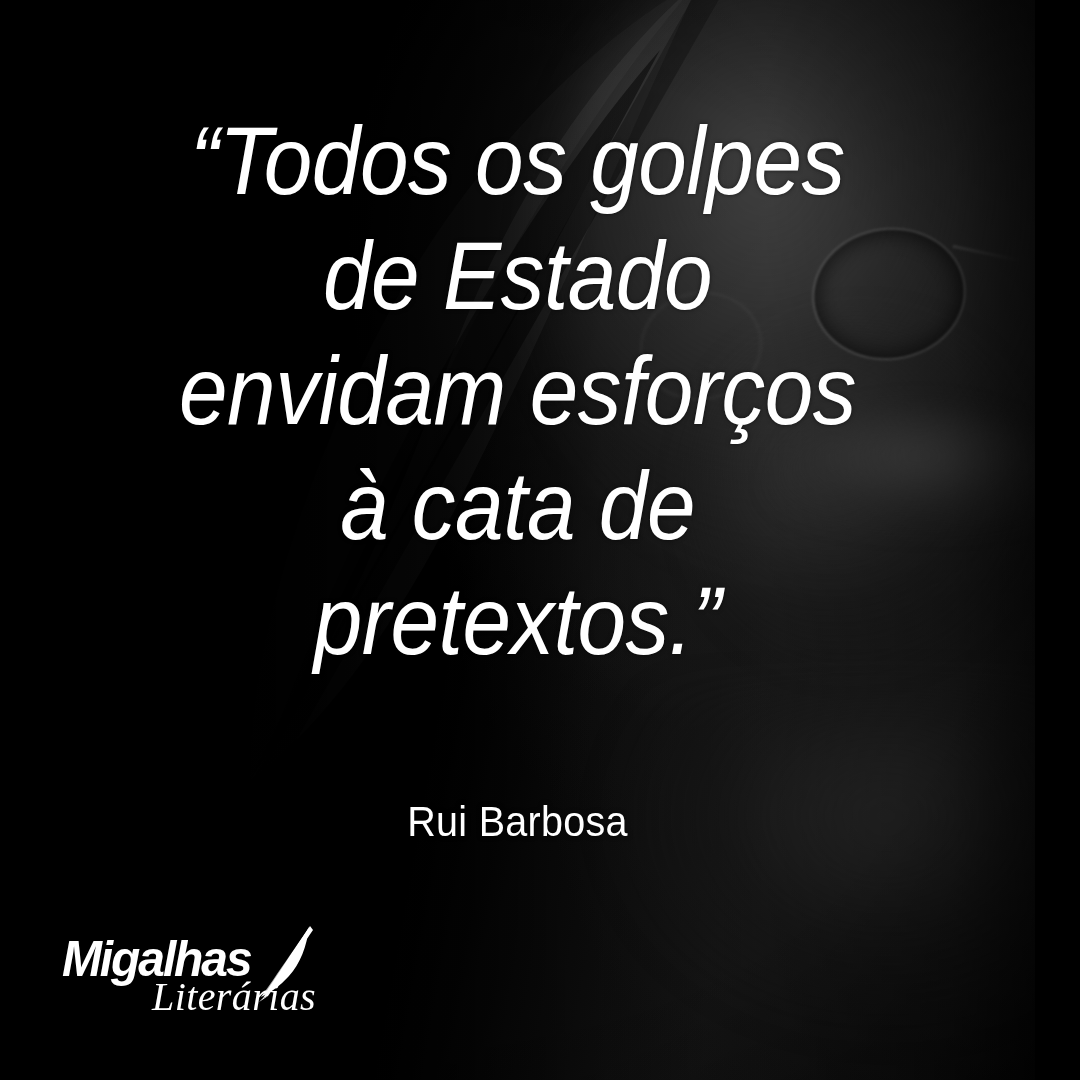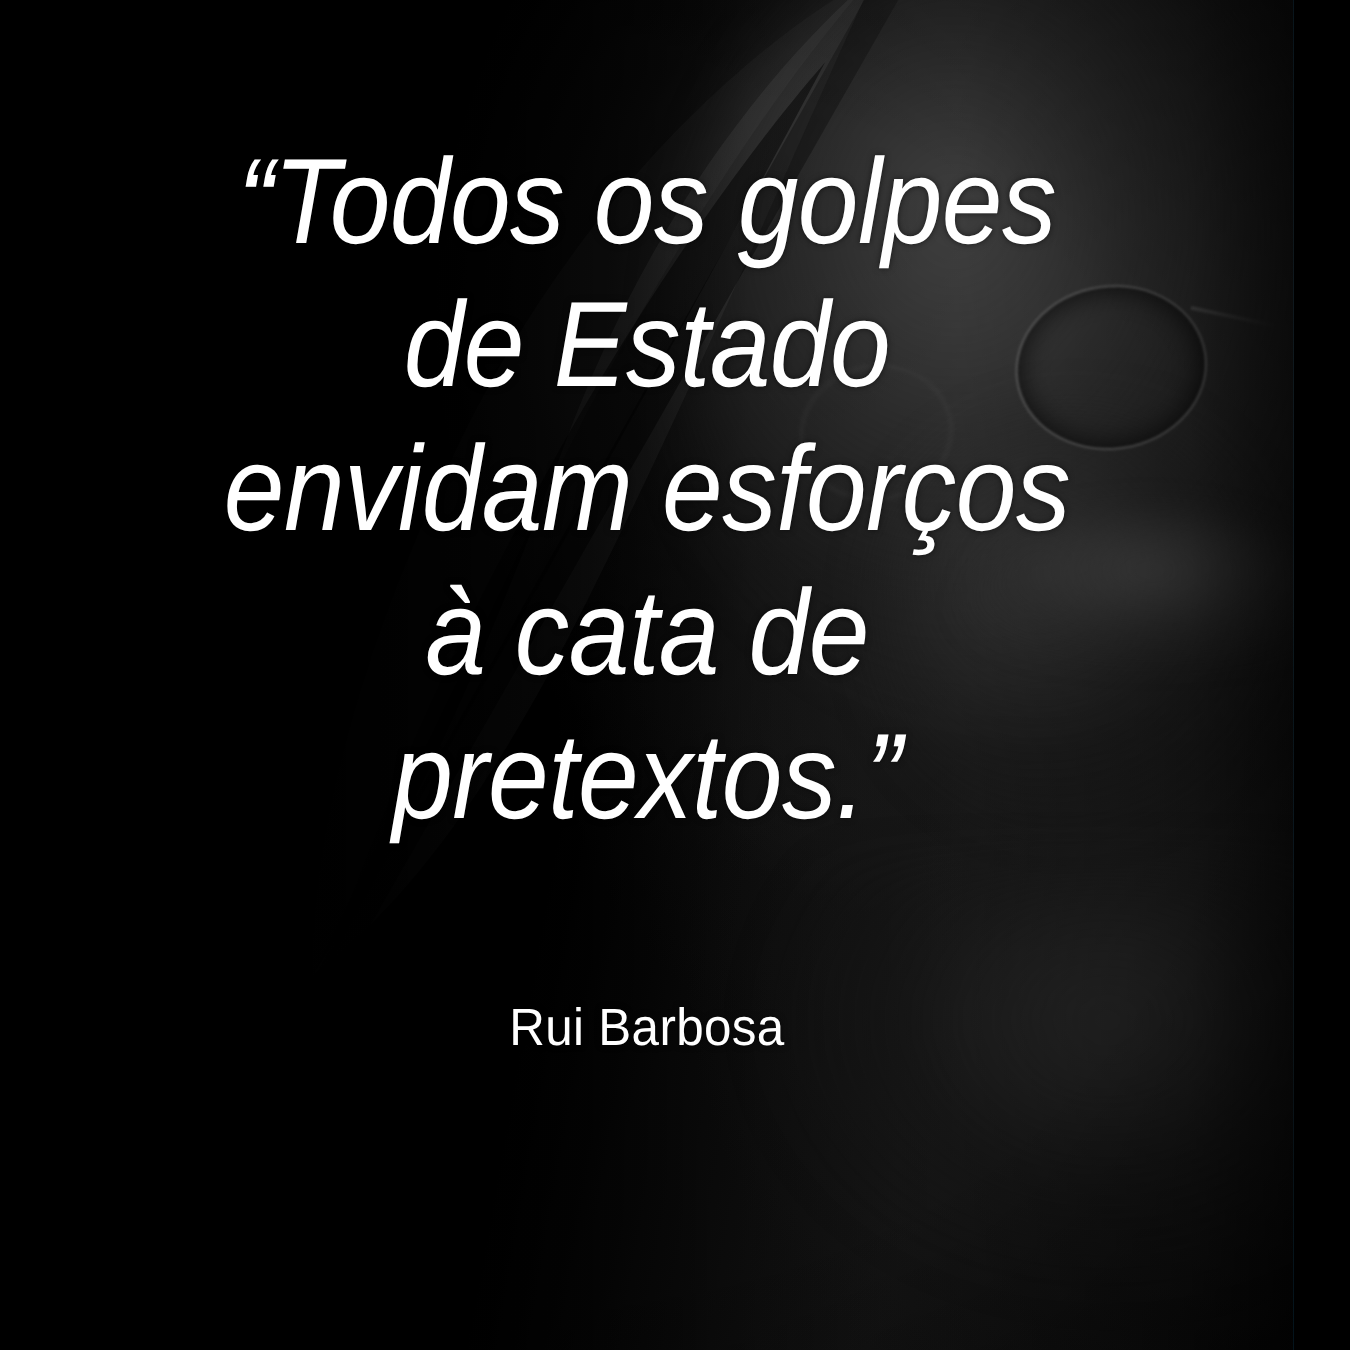--- a/index.html
+++ b/index.html
@@ -6,21 +6,21 @@
     margin: 0;
     padding: 0;
     background: #000000;
   }
 
   #poster {
     position: relative;
     width: 1035px;
     height: 1080px;
     overflow: hidden;
-    background: #0369a1;
+    background: #c2410c;
     font-family: "Liberation Sans", sans-serif;
     -webkit-font-smoothing: antialiased;
   }
 
   
   .bg-layer {
     position: absolute;
     inset: 0;
     pointer-events: none;
   }
@@ -317,15 +317,27 @@
   <div class="content">
 
     <div class="quote">“Todos os golpes
 de Estado
 envidam esforços
 à cata de
 pretextos.”</div>
 
     <div class="attribution">Rui Barbosa</div>
 
+    <div class="logo">
+      <div class="logo-mark">
+        <div class="logo-word">Migalhas</div>
+        <svg class="logo-quill" viewBox="0 0 72 78">
+          <path d="M 63 3 C 54 17 42 34 31 50 C 25 59 20 66 15 73 C 24 69 34 62 43 52 C 54 40 61 22 63 3 Z" fill="#ffffff"></path>
+          <path d="M 63 3 C 55 15 45 30 36 44 C 30 53 24 62 18 71 C 22 60 28 47 36 34 C 44 21 54 10 63 3 Z" fill="#000000" fill-opacity="0.30"></path>
+          <path d="M 64 2 L 67 6 L 22 72 L 17 74 Z" fill="#ffffff"></path>
+          <path d="M 17 74 L 22 72 L 13 78 Z" fill="#ffffff"></path>
+        </svg>
+      </div>
+      <div class="logo-sub">Literárias</div>
+    </div>
 
   </div>
 </div>
 
 </body></html>

